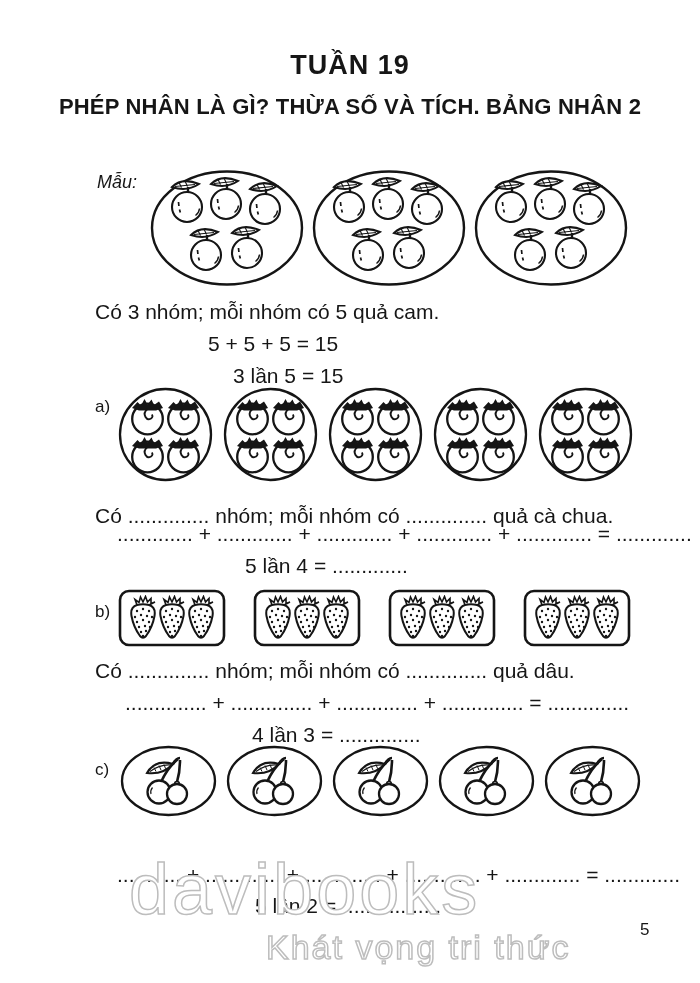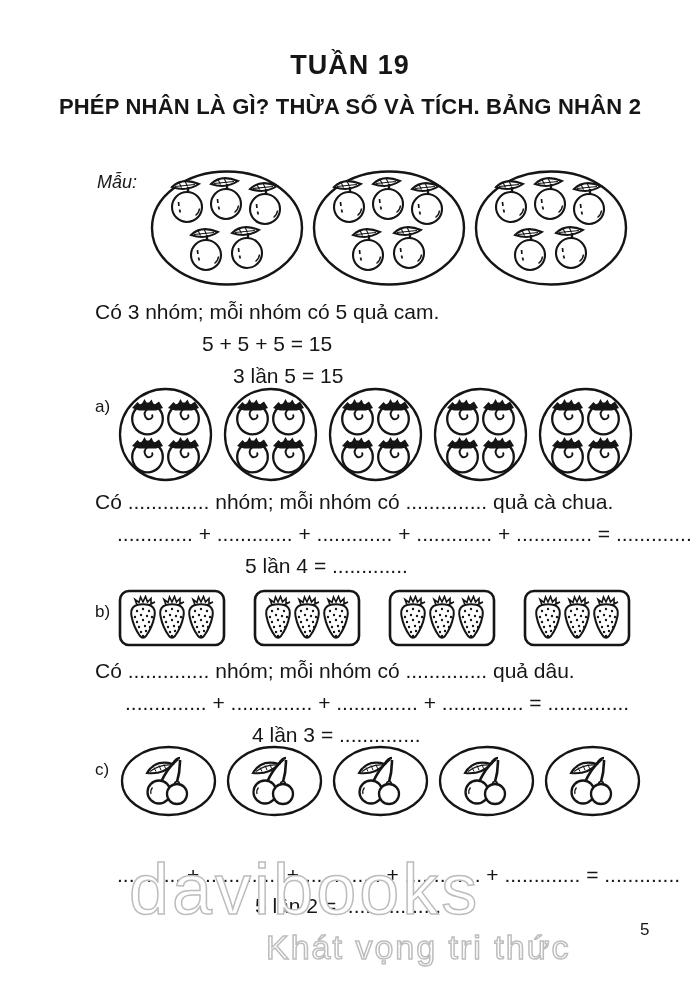--- a/index.html
+++ b/index.html
@@ -102,21 +102,21 @@
       <svg width="156" height="118" viewBox="0 0 156 118">
         <ellipse cx="78" cy="59" rx="75" ry="56.5" fill="none" stroke="#151515" stroke-width="2.4"></ellipse>
         <use href="#sym-orange" x="17" y="7" width="44" height="48"></use>
         <use href="#sym-orange" x="56" y="4" width="44" height="48"></use>
         <use href="#sym-orange" x="95" y="9" width="44" height="48"></use>
         <use href="#sym-orange" x="36" y="55" width="44" height="48"></use>
         <use href="#sym-orange" x="77" y="53" width="44" height="48"></use>
       </svg>
     </div>
   <div class="abs body-text" style="left:95px;top:300px">Có 3 nhóm; mỗi nhóm có 5 quả cam.</div>
-  <div class="abs body-text" style="left:202px;top:332px">5 + 5 + 5 = 15</div>
+  <div class="abs body-text" style="left:208px;top:332px">5 + 5 + 5 = 15</div>
   <div class="abs body-text" style="left:233px;top:364px">3 lần 5 = 15</div>
 
   <div class="abs section-label" style="left:95px;top:397px">a)</div>
   <div class="abs fruit-row" style="left:118px;top:387px;gap:10px">
       <svg width="95" height="95" viewBox="0 0 95 95">
         <circle cx="47.5" cy="47.5" r="45.5" fill="none" stroke="#151515" stroke-width="2.3"></circle>
         <use href="#sym-tomato" x="11" y="8" width="37" height="41"></use>
         <use href="#sym-tomato" x="47" y="8" width="37" height="41"></use>
         <use href="#sym-tomato" x="11" y="46" width="37" height="41"></use>
         <use href="#sym-tomato" x="47" y="46" width="37" height="41"></use>
@@ -143,21 +143,21 @@
         <use href="#sym-tomato" x="47" y="46" width="37" height="41"></use>
       </svg>
       <svg width="95" height="95" viewBox="0 0 95 95">
         <circle cx="47.5" cy="47.5" r="45.5" fill="none" stroke="#151515" stroke-width="2.3"></circle>
         <use href="#sym-tomato" x="11" y="8" width="37" height="41"></use>
         <use href="#sym-tomato" x="47" y="8" width="37" height="41"></use>
         <use href="#sym-tomato" x="11" y="46" width="37" height="41"></use>
         <use href="#sym-tomato" x="47" y="46" width="37" height="41"></use>
       </svg>
     </div>
-  <div class="abs body-text" style="left:95px;top:490px">Có .............. nhóm; mỗi nhóm có .............. quả cà chua.</div>
+  <div class="abs body-text" style="left:95px;top:504px">Có .............. nhóm; mỗi nhóm có .............. quả cà chua.</div>
   <div class="abs body-text" style="left:117px;top:522px">............. + ............. + ............. + ............. + ............. = .............</div>
   <div class="abs body-text" style="left:245px;top:554px">5 lần 4 = .............</div>
 
   <div class="abs section-label" style="left:95px;top:602px">b)</div>
   <div class="abs fruit-row" style="left:118px;top:589px;gap:27px">
       <svg width="108" height="58" viewBox="0 0 108 58">
         <rect x="2" y="2" width="104" height="54" rx="9" fill="none" stroke="#151515" stroke-width="2.6"></rect>
         <use href="#sym-strawberry" x="11" y="6" width="28" height="46"></use>
         <use href="#sym-strawberry" x="40" y="6" width="28" height="46"></use>
         <use href="#sym-strawberry" x="69" y="6" width="28" height="46"></use>

